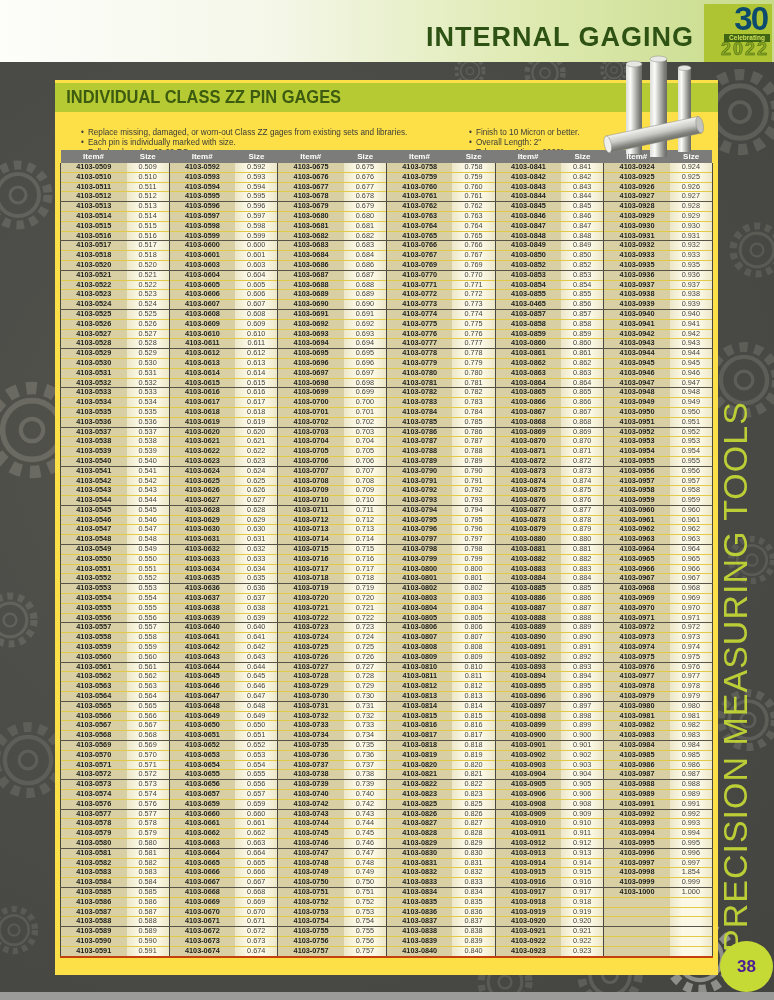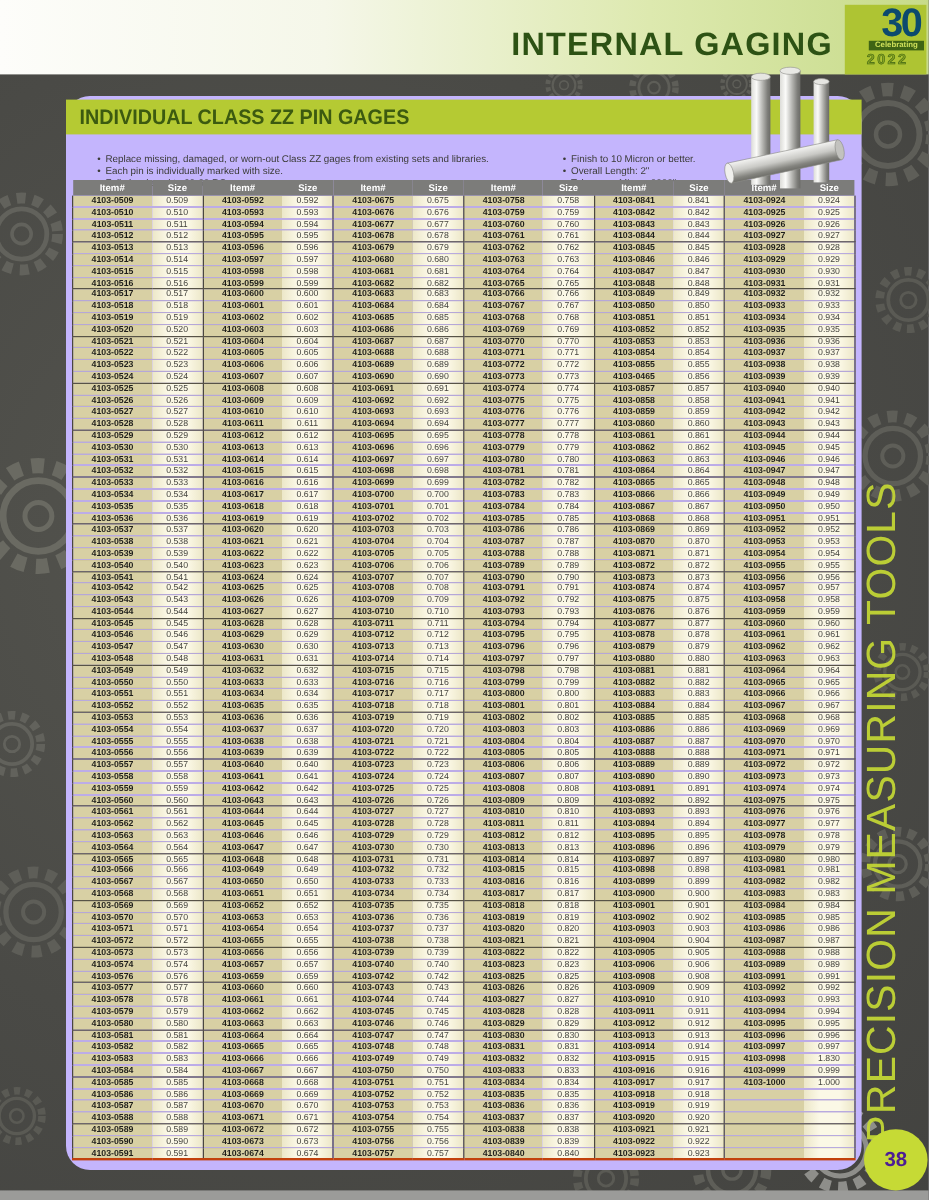--- a/index.html
+++ b/index.html
@@ -19,25 +19,25 @@
   .main-title{
     position:absolute;right:80px;top:22px;
     font-size:27px;font-weight:bold;color:#2d5214;letter-spacing:1px;white-space:nowrap;
   }
   .logo{
     position:absolute;right:2px;top:4px;width:68px;height:58px;background:#aec433;
     z-index:3;overflow:hidden;
   }
   .logo-big{font-size:33px;font-weight:bold;color:#0c4a6e;text-align:right;line-height:30px;padding-right:5px;letter-spacing:-2px;}
   .logo-small{background:#3f6414;color:#cfe05a;font-size:6.5px;font-weight:bold;text-align:center;width:46px;margin-left:auto;margin-right:2px;line-height:8px;}
-  .logo-year{font-size:12px;font-weight:bold;color:#8aa621;text-align:right;letter-spacing:2px;line-height:15px;padding-right:15px;-webkit-text-stroke:0.5px #3f6414;}
+  .logo-year{font-size:18px;font-weight:bold;color:#8aa621;text-align:right;letter-spacing:2px;line-height:15px;padding-right:3px;-webkit-text-stroke:0.5px #3f6414;}
   
   .bottom-strip{position:absolute;left:0;top:992px;width:774px;height:8px;background:#9b9b99;z-index:1;}
   
-  .page{position:absolute;left:55px;top:80px;width:663px;height:895px;background:#c4b5fd;z-index:2;border-radius:20px;}
+  .page{position:absolute;left:55px;top:80px;width:663px;height:895px;background:#fde047;z-index:2;}
   .section-bar{
     position:absolute;left:0;top:3px;width:663px;height:29px;background:#b5ca33;
   }
   .section-bar span{
     display:inline-block;padding-left:12px;font-size:17.5px;font-weight:bold;color:#3c5a10;
     line-height:29px;letter-spacing:0px;transform:scaleX(0.94);transform-origin:left center;white-space:nowrap;
   }
   .bullets{position:absolute;top:36px;margin:12px;padding:0;list-style:none;font-size:8.2px;line-height:9.8px;color:#3b3b38;}
   .bullets li::before{content:"•";margin-right:4px;}
   .bullets-left{left:14px;width:345px;}
@@ -298,34 +298,20 @@
           <td class="size">0.601</td>
           <td class="item">4103-0684</td>
           <td class="size">0.684</td>
           <td class="item">4103-0767</td>
           <td class="size">0.767</td>
           <td class="item">4103-0850</td>
           <td class="size">0.850</td>
           <td class="item">4103-0933</td>
           <td class="size">0.933</td>
         </tr>
-        <tr>
-          <td class="item">4103-0519</td>
-          <td class="size">0.519</td>
-          <td class="item">4103-0602</td>
-          <td class="size">0.602</td>
-          <td class="item">4103-0685</td>
-          <td class="size">0.685</td>
-          <td class="item">4103-0768</td>
-          <td class="size">0.768</td>
-          <td class="item">4103-0851</td>
-          <td class="size">0.851</td>
-          <td class="item">4103-0934</td>
-          <td class="size">0.934</td>
-        </tr>
         <tr class="group-end">
           <td class="item">4103-0520</td>
           <td class="size">0.520</td>
           <td class="item">4103-0603</td>
           <td class="size">0.603</td>
           <td class="item">4103-0686</td>
           <td class="size">0.686</td>
           <td class="item">4103-0769</td>
           <td class="size">0.769</td>
           <td class="item">4103-0852</td>
@@ -1192,21 +1178,21 @@
           <td class="size">0.583</td>
           <td class="item">4103-0666</td>
           <td class="size">0.666</td>
           <td class="item">4103-0749</td>
           <td class="size">0.749</td>
           <td class="item">4103-0832</td>
           <td class="size">0.832</td>
           <td class="item">4103-0915</td>
           <td class="size">0.915</td>
           <td class="item">4103-0998</td>
-          <td class="size">1.830</td>
+          <td class="size">1.854</td>
         </tr>
         <tr class="group-end">
           <td class="item">4103-0584</td>
           <td class="size">0.584</td>
           <td class="item">4103-0667</td>
           <td class="size">0.667</td>
           <td class="item">4103-0750</td>
           <td class="size">0.750</td>
           <td class="item">4103-0833</td>
           <td class="size">0.833</td>

